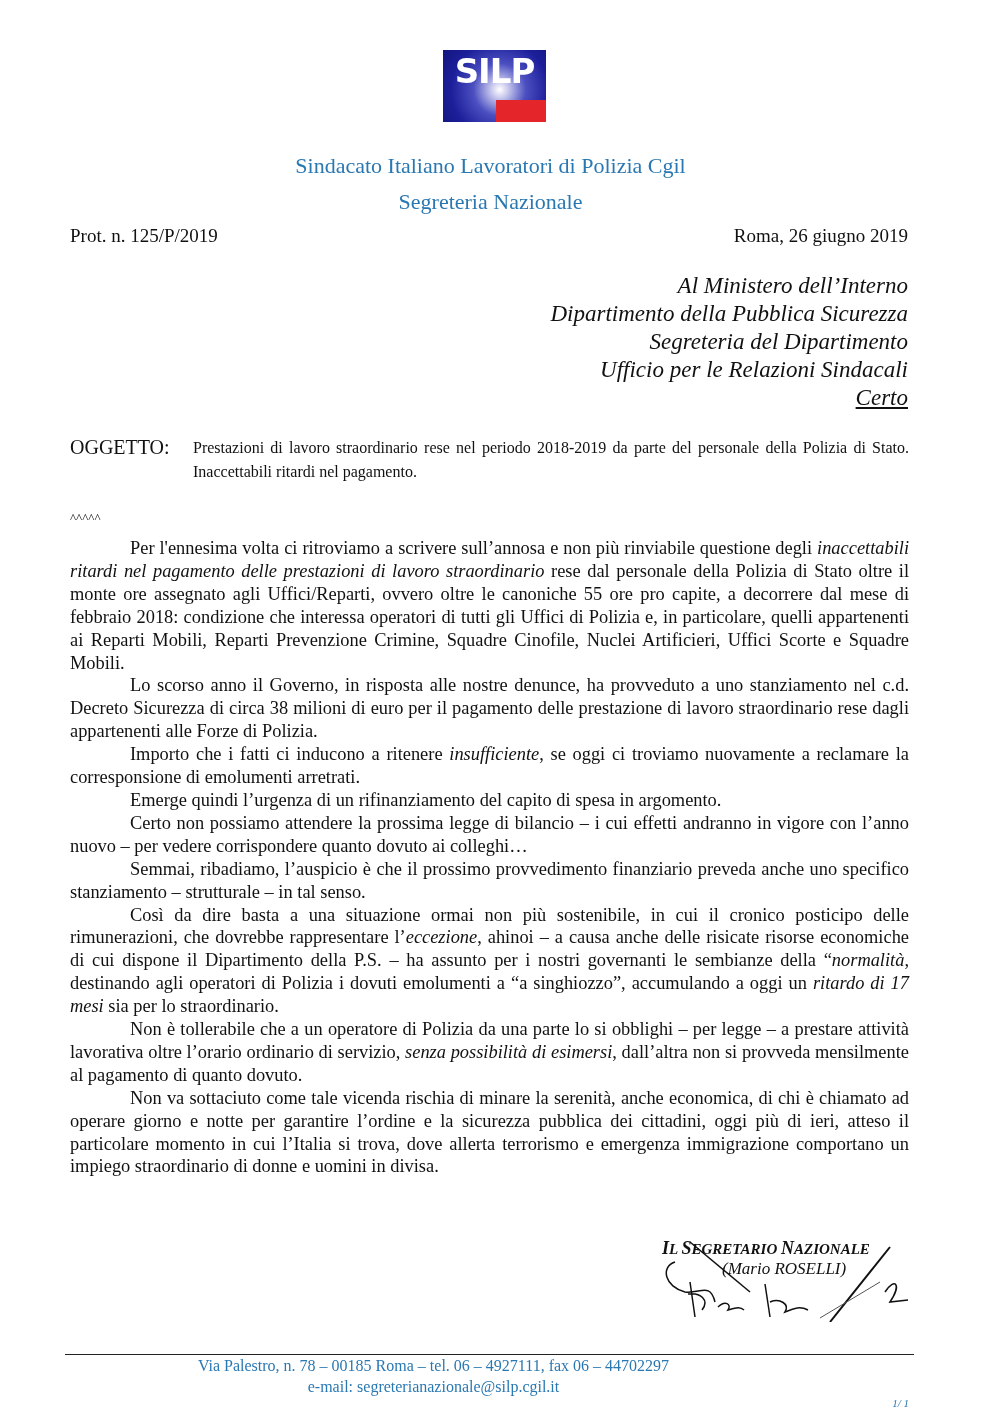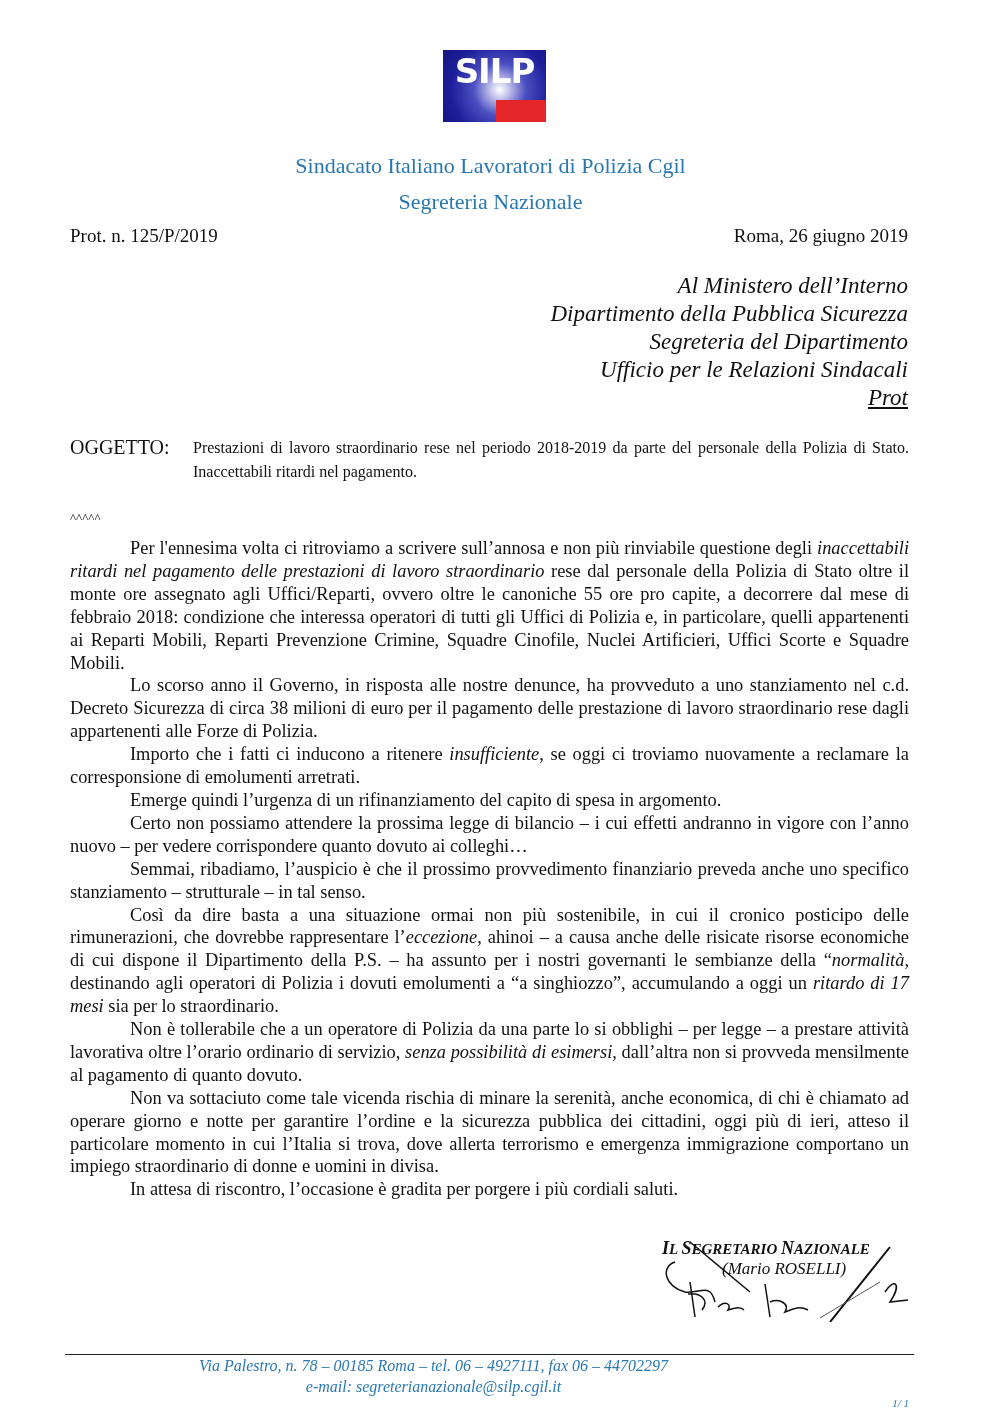--- a/index.html
+++ b/index.html
@@ -24,21 +24,21 @@
   .subj-lab { position:absolute; left:70px; top:436px; font-size:20px; }
   .subj { position:absolute; left:193px; top:436px; width:716px; font-weight:normal; font-size:16px; line-height:24px; text-align:justify; }
   .carets { position:absolute; left:70px; top:510px; font-size:13px; letter-spacing:0px; }
   .body { position:absolute; left:70px; top:537px; width:839px; font-size:18.4px; line-height:22.9px; text-align:justify; }
   .body p { margin:0; text-indent:60px; }
   .sig { position:absolute; left:662px; top:1238px; font-style:italic; font-weight:bold; font-size:15px; }
   .sig .sc { font-size:18px; }
   .signame { position:absolute; left:722px; top:1259px; font-style:italic; font-size:17px; }
   .scribble { position:absolute; left:640px; top:1222px; }
   .rule { position:absolute; left:65px; top:1354px; width:849px; height:1px; background:#222; }
-  .foot { position:absolute; left:0; width:867px; text-align:center; color:#2a78b2; font-size:16px;font-style:italic; }
+  .foot { position:absolute; left:0; width:867px; text-align:center; color:#2a78b2; font-size:16px; }
   .foot1 { top:1357px; }
   .foot2 { top:1378px; }
   .pagenum { position:absolute; right:72px; top:1397px; font-style:italic; font-size:11px; color:#2a78b2; }
 </style>
 </head>
 <body>
 
 <div class="logo">
   <div class="silp">SILP</div>
   <div class="red"></div>
@@ -49,39 +49,38 @@
 <div class="org org2">Segreteria Nazionale</div>
 
 <div class="prot">Prot. n. 125/P/2019</div>
 <div class="date">Roma, 26 giugno 2019</div>
 
 <div class="addr">
   <div>Al Ministero dell’Interno</div>
   <div>Dipartimento della Pubblica Sicurezza</div>
   <div>Segreteria del Dipartimento</div>
   <div>Ufficio per le Relazioni Sindacali</div>
-  <div><span class="u">Prot</span></div>
+  <div><span class="u">Certo</span></div>
 </div>
 
 <div class="subj-lab">OGGETTO:</div>
 <div class="subj">Prestazioni di lavoro straordinario rese nel periodo 2018-2019 da parte del personale della Polizia di Stato. Inaccettabili ritardi nel pagamento.</div>
 
 <div class="carets">^^^^^</div>
 
 <div class="body">
   <p><span>Per l'ennesima volta ci ritroviamo a scrivere sull’annosa e non più rinviabile questione degli </span><i>inaccettabili ritardi nel pagamento delle prestazioni di lavoro straordinario</i><span> rese dal personale della Polizia di Stato oltre il monte ore assegnato agli Uffici/Reparti, ovvero oltre le canoniche 55 ore pro capite, a decorrere dal mese di febbraio 2018: condizione che interessa operatori di tutti gli Uffici di Polizia e, in particolare, quelli appartenenti ai Reparti Mobili, Reparti Prevenzione Crimine, Squadre Cinofile, Nuclei Artificieri, Uffici Scorte e Squadre Mobili.</span></p>
   <p><span>Lo scorso anno il Governo, in risposta alle nostre denunce, ha provveduto a uno stanziamento nel c.d. Decreto Sicurezza di circa 38 milioni di euro per il pagamento delle prestazione di lavoro straordinario rese dagli appartenenti alle Forze di Polizia.</span></p>
   <p><span>Importo che i fatti ci inducono a ritenere </span><i>insufficiente</i><span>, se oggi ci troviamo nuovamente a reclamare la corresponsione di emolumenti arretrati.</span></p>
   <p><span>Emerge quindi l’urgenza di un rifinanziamento del capito di spesa in argomento.</span></p>
   <p><span>Certo non possiamo attendere la prossima legge di bilancio – i cui effetti andranno in vigore con l’anno nuovo – per vedere corrispondere quanto dovuto ai colleghi…</span></p>
   <p><span>Semmai, ribadiamo, l’auspicio è che il prossimo provvedimento finanziario preveda anche uno specifico stanziamento – strutturale – in tal senso.</span></p>
   <p><span>Così da dire basta a una situazione ormai non più sostenibile, in cui il cronico posticipo delle rimunerazioni, che dovrebbe rappresentare l’</span><i>eccezione</i><span>, ahinoi – a causa anche delle risicate risorse economiche di cui dispone il Dipartimento della P.S. – ha assunto per i nostri governanti le sembianze della “</span><i>normalità</i><span>, destinando agli operatori di Polizia i dovuti emolumenti a “a singhiozzo”, accumulando a oggi un </span><i>ritardo di 17 mesi</i><span> sia per lo straordinario.</span></p>
   <p><span>Non è tollerabile che a un operatore di Polizia da una parte lo si obblighi – per legge – a prestare attività lavorativa oltre l’orario ordinario di servizio, </span><i>senza possibilità di esimersi</i><span>, dall’altra non si provveda mensilmente al pagamento di quanto dovuto.</span></p>
   <p><span>Non va sottaciuto come tale vicenda rischia di minare la serenità, anche economica, di chi è chiamato ad operare giorno e notte per garantire l’ordine e la sicurezza pubblica dei cittadini, oggi più di ieri, atteso il particolare momento in cui l’Italia si trova, dove allerta terrorismo e emergenza immigrazione comportano un impiego straordinario di donne e uomini in divisa.</span></p>
-  <p><span>In attesa di riscontro, l’occasione è gradita per porgere i più cordiali saluti.</span></p>
 </div>
 
 <div class="sig"><span class="sc">I</span><span>L </span><span class="sc">S</span><span>EGRETARIO </span><span class="sc">N</span><span>AZIONALE</span></div>
 <div class="signame">(Mario ROSELLI)</div>
 
 <svg class="scribble" width="270" height="100" viewBox="0 0 270 100">
   <path d="M50 20 L110 70" stroke="#111" stroke-width="1.5" fill="none"></path>
   <path d="M35 40 C20 45, 25 65, 45 70 C60 72, 70 60, 75 80" stroke="#111" stroke-width="1.5" fill="none"></path>
   <path d="M50 60 L55 95 M48 72 C60 70, 70 78, 62 88" stroke="#111" stroke-width="1.5" fill="none"></path>
   <path d="M78 85 C85 78, 92 82, 88 88 C95 86, 100 84, 104 88" stroke="#111" stroke-width="1.5" fill="none"></path>

